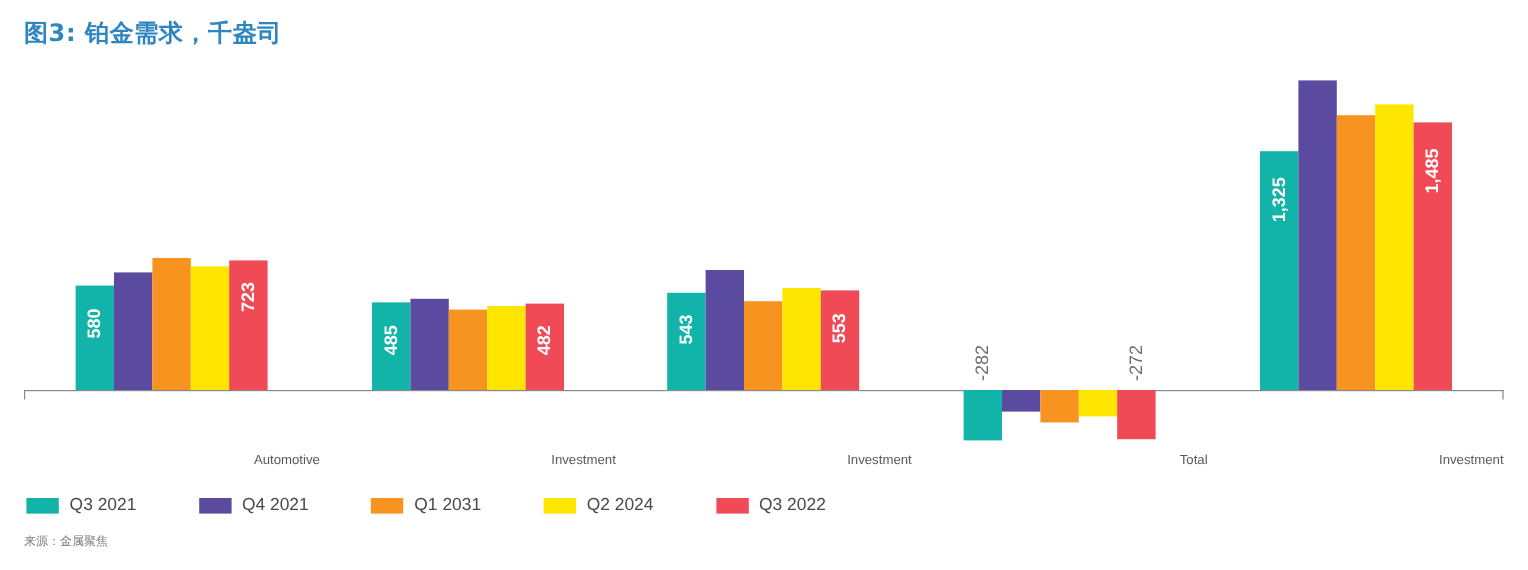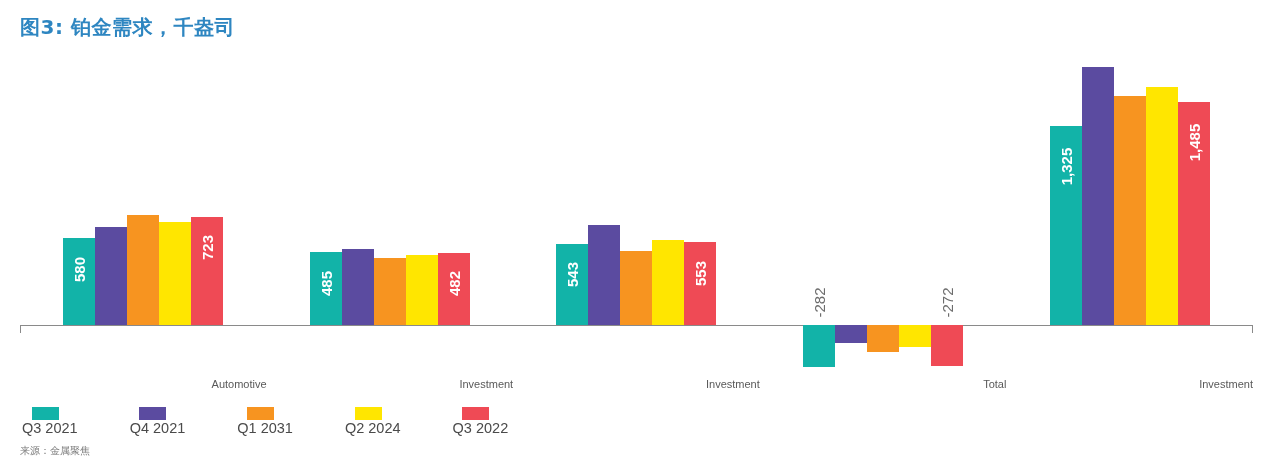--- a/index.html
+++ b/index.html
@@ -66,21 +66,21 @@
   .cat{
     flex:1 1 0;text-align:right;font-size:11px;color:#595959;
     font-family:"Liberation Sans","DejaVu Sans",sans-serif;
   }
 
   
   .legend{
     position:absolute;left:22px;top:411px;height:20px;
     display:flex;align-items:center;
   }
-  .legend-item{display:flex;align-items:center;margin-right:52px;flex-direction:column;}
+  .legend-item{display:flex;align-items:center;margin-right:52px;}
   .swatch{width:27px;height:13px;margin-right:9px;display:block;}
   .legend-label{font-size:14.5px;color:#4a4a4a;white-space:nowrap;}
 
   
   .source{
     position:absolute;left:20px;top:444px;
     font-family:Liberation Sans, sans-serif;
     font-size:10px;color:#7a7a7a;white-space:nowrap;
   }
 </style>

